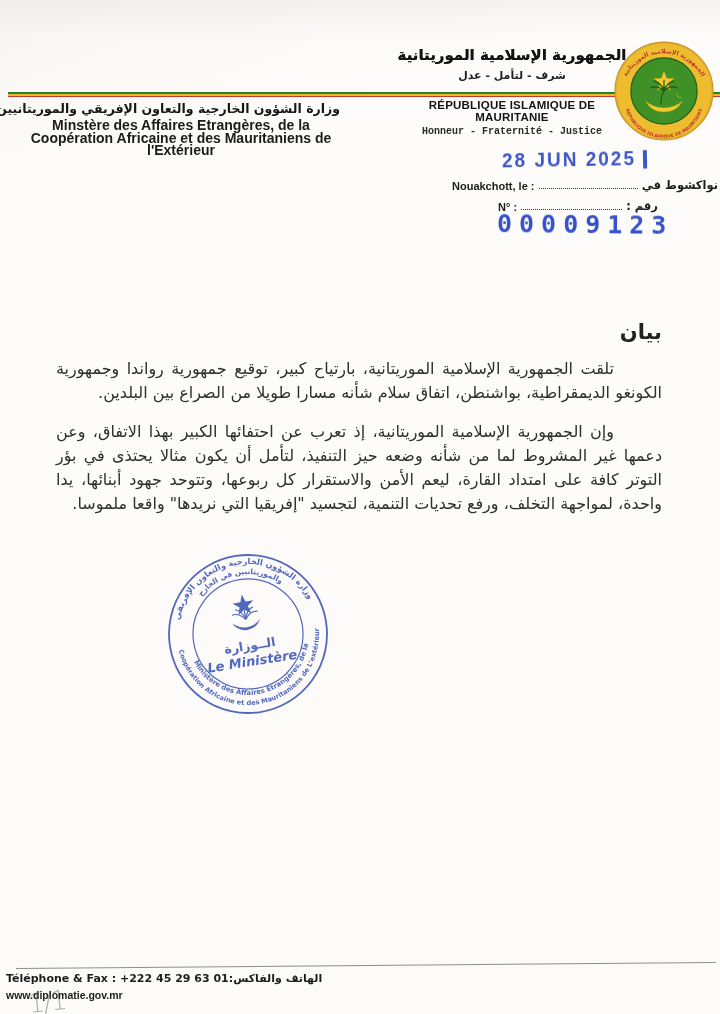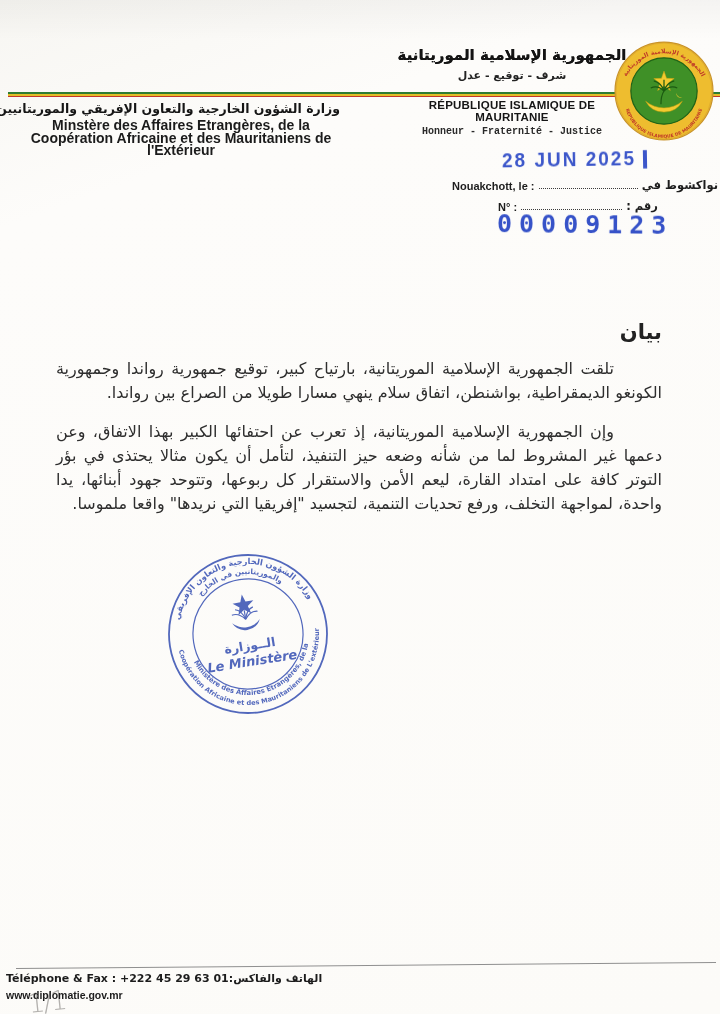--- a/index.html
+++ b/index.html
@@ -77,21 +77,21 @@
   <div class="hdr-left">
     <div class="ar">وزارة الشؤون الخارجية والتعاون الإفريقي والموريتانيين في الخارج</div>
     <div class="fr">
       <div>Minstère des Affaires Etrangères, de la</div>
       <div>Coopération Africaine et des Mauritaniens de l'Extérieur</div>
     </div>
   </div>
 
   <div class="hdr-right">
     <div class="ar-rep">الجمهورية الإسلامية الموريتانية</div>
-    <div class="ar-motto">شرف - توقيع - عدل</div>
+    <div class="ar-motto">شرف - لتأمل - عدل</div>
     <div class="fr-rep">RÉPUBLIQUE ISLAMIQUE DE MAURITANIE</div>
     <div class="fr-motto">Honneur - Fraternité - Justice</div>
   </div>
 
   <svg class="gold-seal" width="102" height="102" viewBox="0 0 100 100">
     <defs>
       <path id="gs-top" d="M9,54 A41,41 0 0 1 91,54"></path>
       <path id="gs-bot" d="M11,57 A39,39 0 0 0 89,57"></path>
     </defs>
     <circle cx="50" cy="50" r="48" fill="#eebd2f" stroke="#c8922a" stroke-width="1.2"></circle>
@@ -128,21 +128,21 @@
 
   <div class="ref-row row-num">
     <span class="lbl-fr">N° :</span>
     <span class="leader"></span>
     <span class="lbl-ar">رقم :</span>
   </div>
   <div class="ink stamp-num">00009123</div>
 
   <div class="doc-title">بيان</div>
   <div class="body-text">
-    <p>تلقت الجمهورية الإسلامية الموريتانية، بارتياح كبير، توقيع جمهورية رواندا وجمهورية الكونغو الديمقراطية، بواشنطن، اتفاق سلام ينهي مسارا طويلا من الصراع بين رواندا.</p>
+    <p>تلقت الجمهورية الإسلامية الموريتانية، بارتياح كبير، توقيع جمهورية رواندا وجمهورية الكونغو الديمقراطية، بواشنطن، اتفاق سلام شأنه مسارا طويلا من الصراع بين البلدين.</p>
     <p>وإن الجمهورية الإسلامية الموريتانية، إذ تعرب عن احتفائها الكبير بهذا الاتفاق، وعن دعمها غير المشروط لما من شأنه وضعه حيز التنفيذ، لتأمل أن يكون مثالا يحتذى في بؤر التوتر كافة على امتداد القارة، ليعم الأمن والاستقرار كل ربوعها، وتتوحد جهود أبنائها، يدا واحدة، لمواجهة التخلف، ورفع تحديات التنمية، لتجسيد "إفريقيا التي نريدها" واقعا ملموسا.</p>
   </div>
 
   <svg class="blue-stamp" width="170" height="170" viewBox="0 0 170 170">
     <defs>
       <path id="bs-ar-out" d="M15,85 A70,70 0 0 1 155,85"></path>
       <path id="bs-ar-in" d="M25,85 A60,60 0 0 1 145,85"></path>
       <path id="bs-fr-out" d="M14,85 A71,71 0 0 0 156,85"></path>
       <path id="bs-fr-in" d="M24,85 A61,61 0 0 0 146,85"></path>
     </defs>

